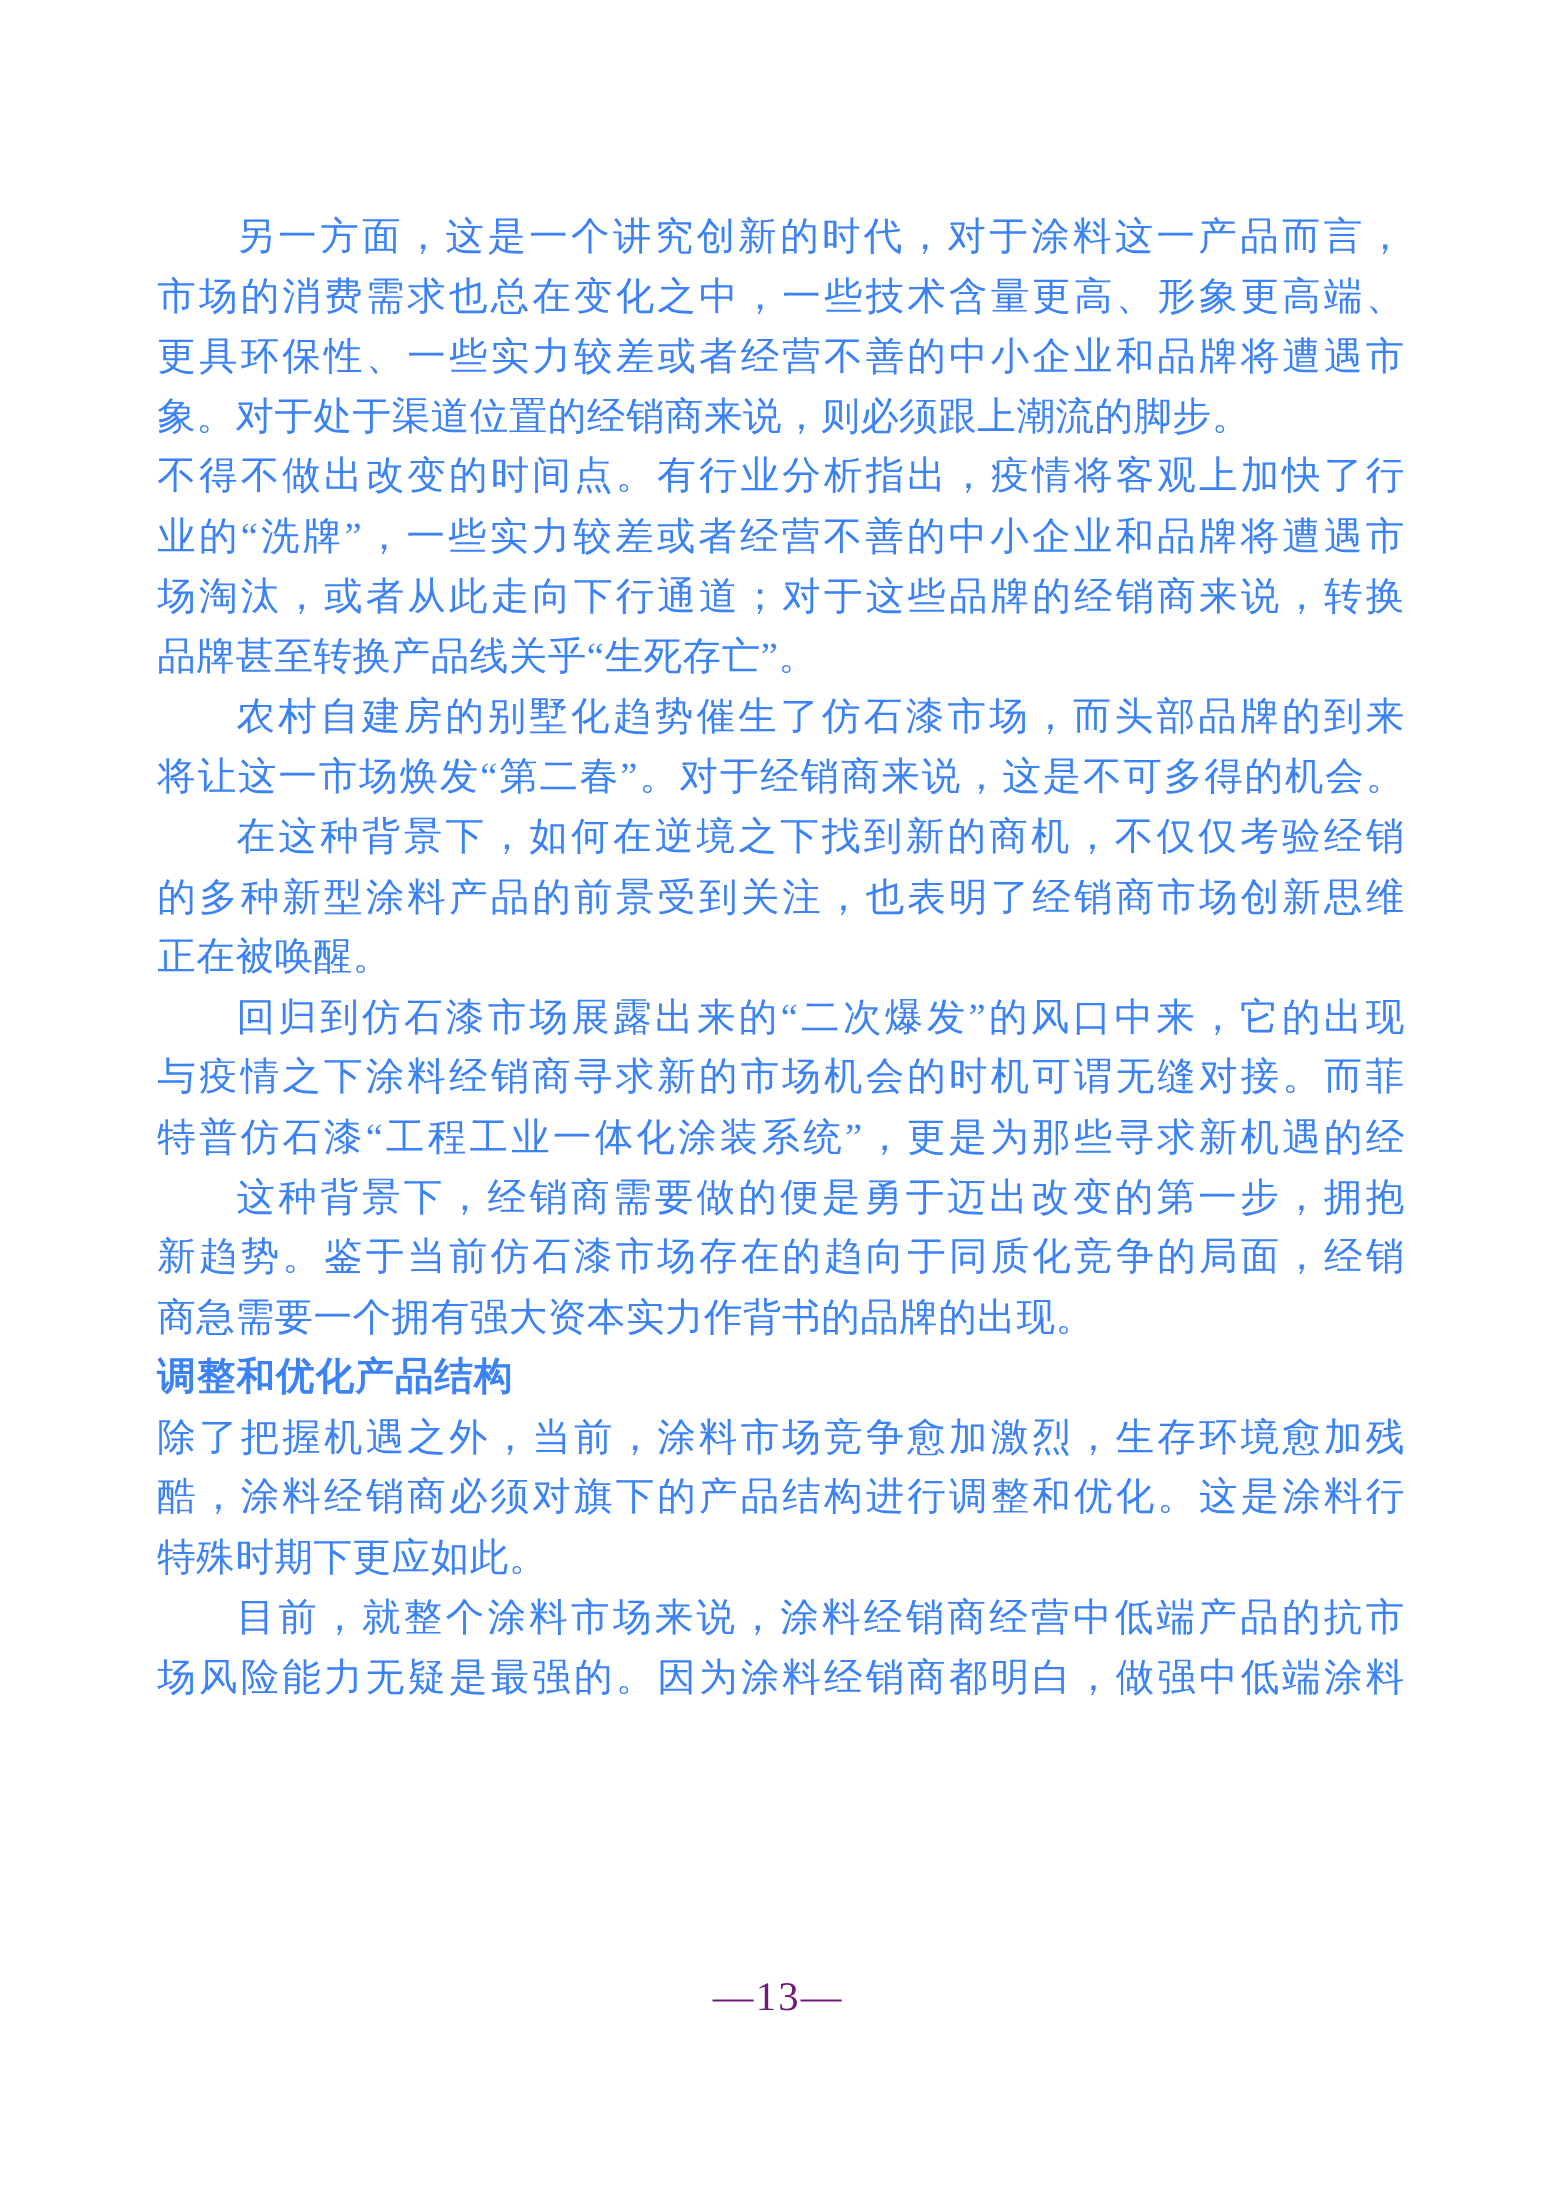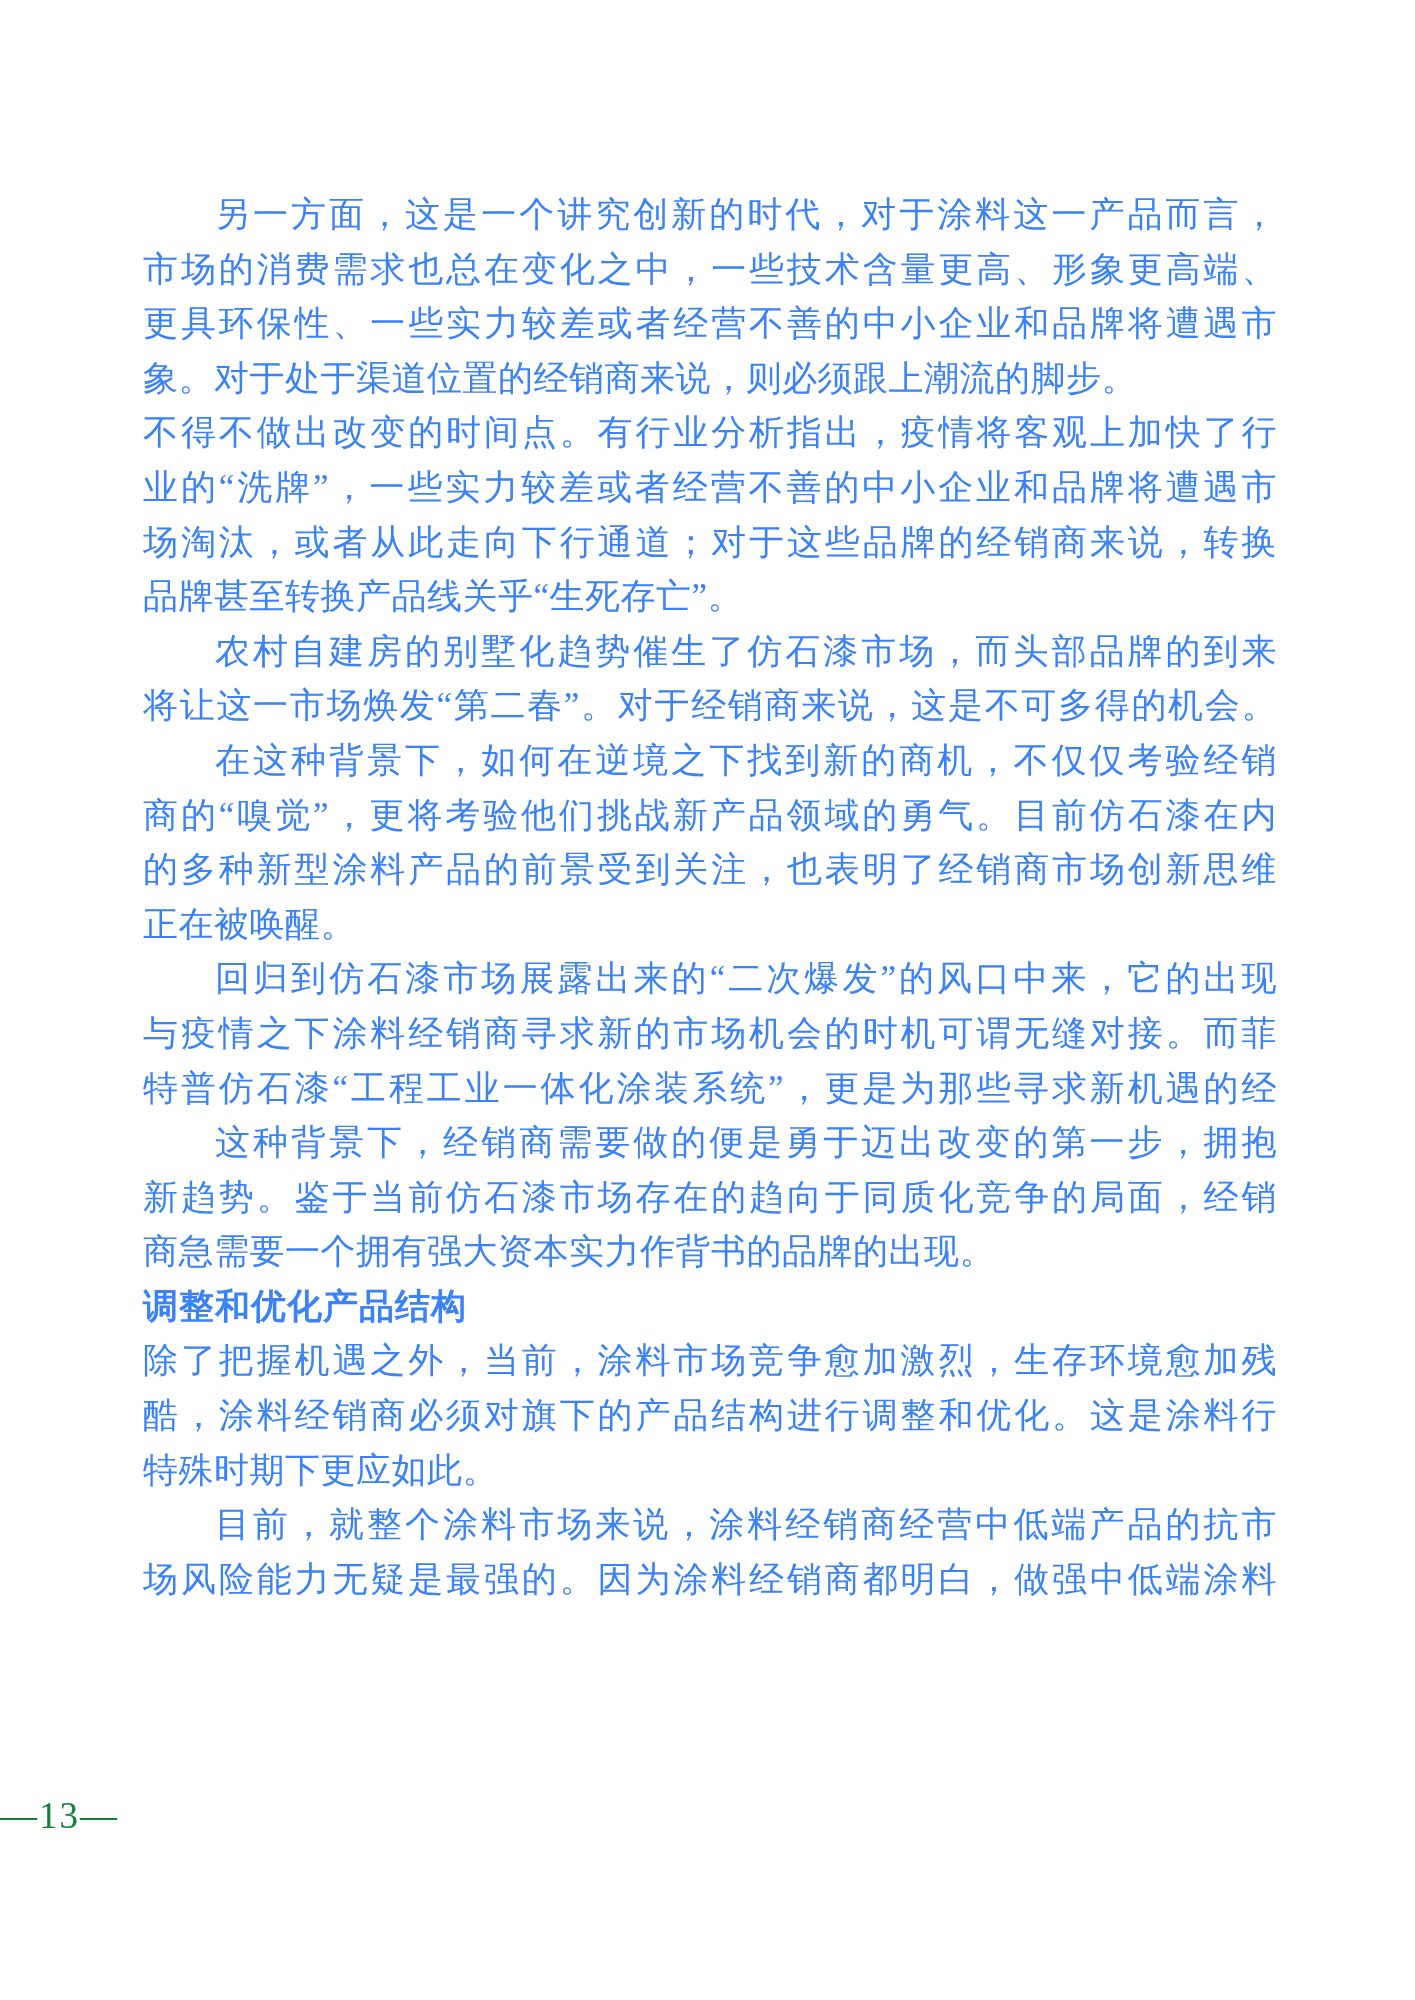--- a/index.html
+++ b/index.html
@@ -41,42 +41,42 @@
   }
   .line.bold {
     font-weight: 700;
     letter-spacing: 1px;
   }
   .page-number {
     position: absolute;
     left: 0;
     top: 1794px;
     width: 100%;
+    text-align: center;
     font-size: 37px;
-    color: #15803d;
+    color: #701a75;
     letter-spacing: 2px;
   }
 </style>
 </head>
 <body>
 
 <div class="page">
   <div class="text-block">
       <div class="line indent just">另一方面，这是一个讲究创新的时代，对于涂料这一产品而言，</div>
       <div class="line just">市场的消费需求也总在变化之中，一些技术含量更高、形象更高端、</div>
       <div class="line just">更具环保性、一些实力较差或者经营不善的中小企业和品牌将遭遇市</div>
       <div class="line">象。对于处于渠道位置的经销商来说，则必须跟上潮流的脚步。</div>
       <div class="line just">不得不做出改变的时间点。有行业分析指出，疫情将客观上加快了行</div>
       <div class="line just">业的“洗牌”，一些实力较差或者经营不善的中小企业和品牌将遭遇市</div>
       <div class="line just">场淘汰，或者从此走向下行通道；对于这些品牌的经销商来说，转换</div>
       <div class="line">品牌甚至转换产品线关乎“生死存亡”。</div>
       <div class="line indent just">农村自建房的别墅化趋势催生了仿石漆市场，而头部品牌的到来</div>
       <div class="line just">将让这一市场焕发“第二春”。对于经销商来说，这是不可多得的机会。</div>
       <div class="line indent just">在这种背景下，如何在逆境之下找到新的商机，不仅仅考验经销</div>
-      <div class="line just">商的“嗅觉”，更将考验他们挑战新产品领域的勇气。目前仿石漆在内</div>
       <div class="line just">的多种新型涂料产品的前景受到关注，也表明了经销商市场创新思维</div>
       <div class="line">正在被唤醒。</div>
       <div class="line indent just">回归到仿石漆市场展露出来的“二次爆发”的风口中来，它的出现</div>
       <div class="line just">与疫情之下涂料经销商寻求新的市场机会的时机可谓无缝对接。而菲</div>
       <div class="line just">特普仿石漆“工程工业一体化涂装系统”，更是为那些寻求新机遇的经</div>
       <div class="line indent just">这种背景下，经销商需要做的便是勇于迈出改变的第一步，拥抱</div>
       <div class="line just">新趋势。鉴于当前仿石漆市场存在的趋向于同质化竞争的局面，经销</div>
       <div class="line">商急需要一个拥有强大资本实力作背书的品牌的出现。</div>
       <div class="line bold">调整和优化产品结构</div>
       <div class="line just">除了把握机遇之外，当前，涂料市场竞争愈加激烈，生存环境愈加残</div>

